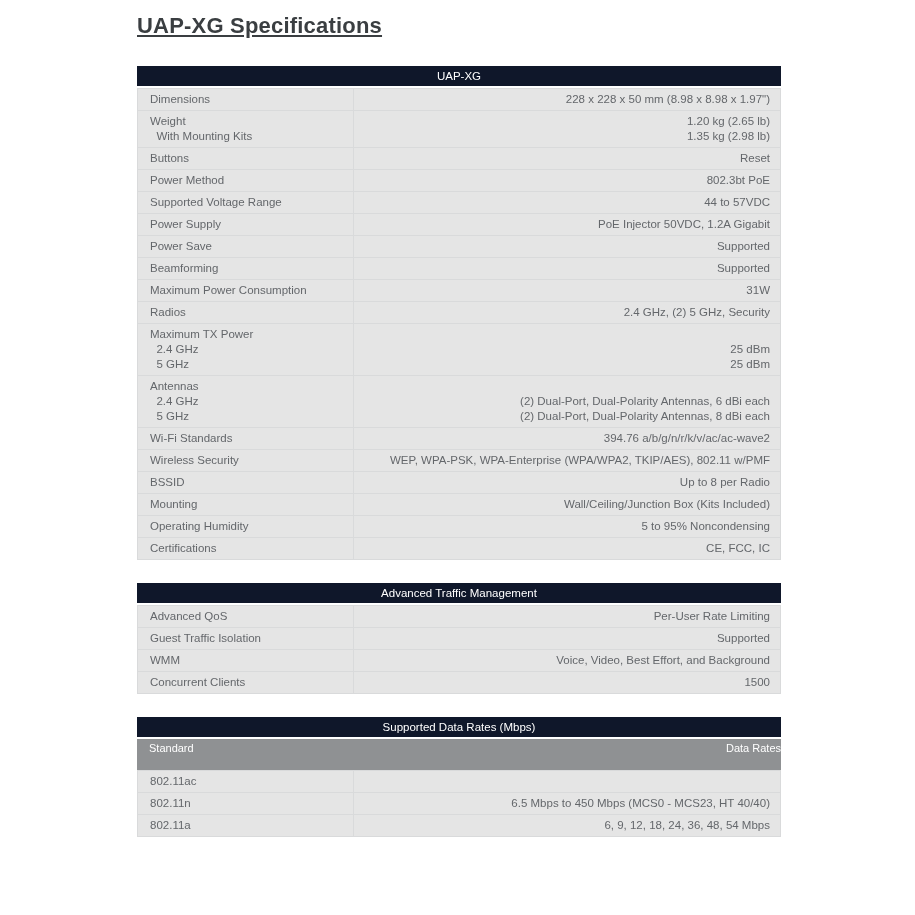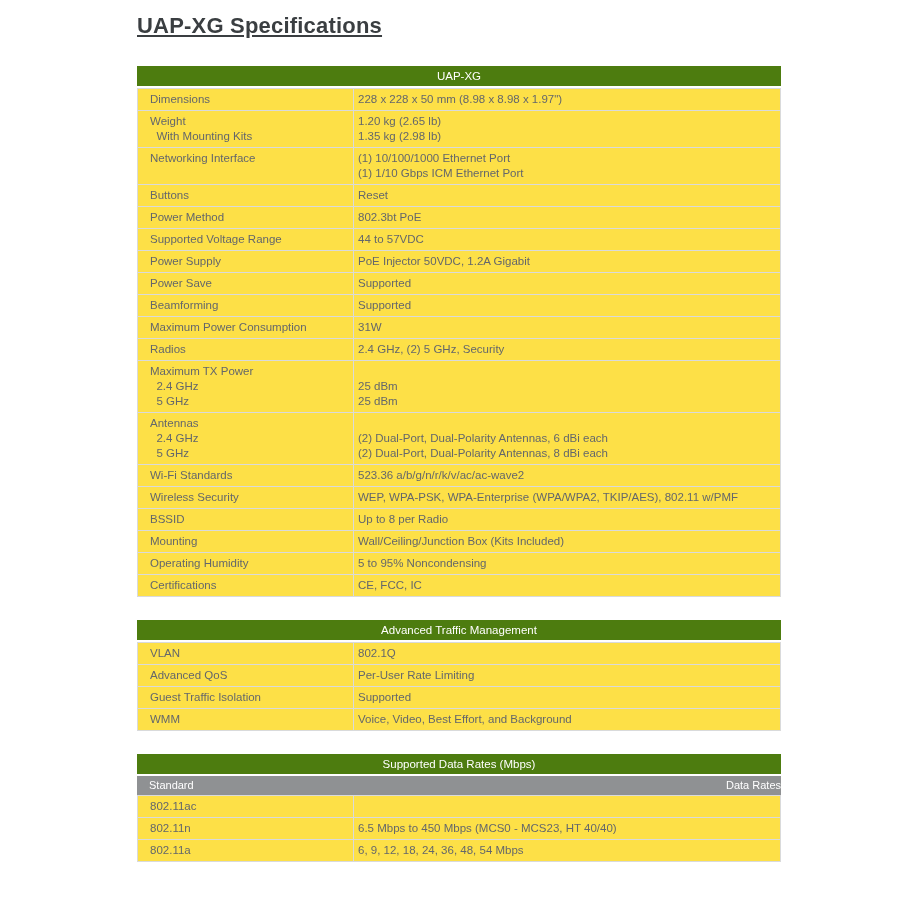--- a/index.html
+++ b/index.html
@@ -16,58 +16,59 @@
     margin: 13px 0 0 0;
     font-size: 22px;
     font-weight: 700;
     color: #3a3e41;
     letter-spacing: 0.2px;
     text-decoration: underline;
   }
   .spec-table { margin-top: 27px; }
   .spec-table.t2, .spec-table.t3 { margin-top: 23px; }
   .t-header {
-    background: #4d7c0f;
+    background: #0f172a;
     color: #ffffff;
     font-size: 11.5px;
     height: 20px;
     line-height: 20px;
     text-align: center;
   }
   .t-subheader {
     display: flex;
     background: #8f9193;
     color: #ffffff;
     font-size: 11px;
-    height: 19px;
+    height: 31px;
     line-height: 19px;
     margin-top: 2px;
   }
   .t-subheader .sh-left { width: 216px; padding-left: 12px; }
   .t-subheader .sh-right { flex: 1; text-align: right; }
   .t-body {
     margin-top: 2px;
     border: 1px solid #d9dadb;
     border-top: none;
   }
   .t3 .t-body { margin-top: 0; }
-  .row { display: flex; border-top: 1px solid #d9dadb; background: #fde047; }
-  .row.shaded { background: #fde047; }
+  .row { display: flex; border-top: 1px solid #d9dadb; background: #e5e5e5; }
+  .row.shaded { background: #e5e5e5; }
   .cl {
     width: 216px;
     padding: 3px 4px 3px 12px;
     border-right: 1px solid #d9dadb;
     font-size: 11.5px;
     line-height: 15px;
     color: #64676b;
     white-space: pre-wrap;
   }
   .cv {
     flex: 1;
     padding: 3px 10px 3px 4px;
+    text-align: right;
     font-size: 11.5px;
     line-height: 15px;
     color: #64676b;
     white-space: pre-line;
   }
 </style>
 </head>
 <body>
 
 <div class="content">
@@ -79,25 +80,20 @@
     <div class="t-body">
       <div class="row shaded">
           <div class="cl">Dimensions</div>
           <div class="cv">228 x 228 x 50 mm (8.98 x 8.98 x 1.97")</div>
         </div>
       <div class="row">
           <div class="cl">Weight
   With Mounting Kits</div>
           <div class="cv">1.20 kg (2.65 lb)
 1.35 kg (2.98 lb)</div>
-        </div>
-      <div class="row">
-          <div class="cl">Networking Interface</div>
-          <div class="cv">(1) 10/100/1000 Ethernet Port
-(1) 1/10 Gbps ICM Ethernet Port</div>
         </div>
       <div class="row shaded">
           <div class="cl">Buttons</div>
           <div class="cv">Reset</div>
         </div>
       <div class="row">
           <div class="cl">Power Method</div>
           <div class="cv">802.3bt PoE</div>
         </div>
       <div class="row shaded">
@@ -135,21 +131,21 @@
       <div class="row">
           <div class="cl">Antennas
   2.4 GHz
   5 GHz</div>
           <div class="cv">
 (2) Dual-Port, Dual-Polarity Antennas, 6 dBi each
 (2) Dual-Port, Dual-Polarity Antennas, 8 dBi each</div>
         </div>
       <div class="row shaded">
           <div class="cl">Wi-Fi Standards</div>
-          <div class="cv">523.36 a/b/g/n/r/k/v/ac/ac-wave2</div>
+          <div class="cv">394.76 a/b/g/n/r/k/v/ac/ac-wave2</div>
         </div>
       <div class="row">
           <div class="cl">Wireless Security</div>
           <div class="cv">WEP, WPA-PSK, WPA-Enterprise (WPA/WPA2, TKIP/AES), 802.11 w/PMF</div>
         </div>
       <div class="row shaded">
           <div class="cl">BSSID</div>
           <div class="cv">Up to 8 per Radio</div>
         </div>
       <div class="row">
@@ -163,35 +159,35 @@
       <div class="row shaded">
           <div class="cl">Certifications</div>
           <div class="cv">CE, FCC, IC</div>
         </div>
     </div>
   </div>
 
   <div class="spec-table t2">
     <div class="t-header">Advanced Traffic Management</div>
     <div class="t-body">
-      <div class="row">
-          <div class="cl">VLAN</div>
-          <div class="cv">802.1Q</div>
-        </div>
       <div class="row shaded">
           <div class="cl">Advanced QoS</div>
           <div class="cv">Per-User Rate Limiting</div>
         </div>
       <div class="row">
           <div class="cl">Guest Traffic Isolation</div>
           <div class="cv">Supported</div>
         </div>
       <div class="row shaded">
           <div class="cl">WMM</div>
           <div class="cv">Voice, Video, Best Effort, and Background</div>
+        </div>
+      <div class="row">
+          <div class="cl">Concurrent Clients</div>
+          <div class="cv">1500</div>
         </div>
     </div>
   </div>
 
   <div class="spec-table t3">
     <div class="t-header">Supported Data Rates (Mbps)</div>
     <div class="t-subheader">
       <div class="sh-left">Standard</div>
       <div class="sh-right">Data Rates</div>
     </div>

